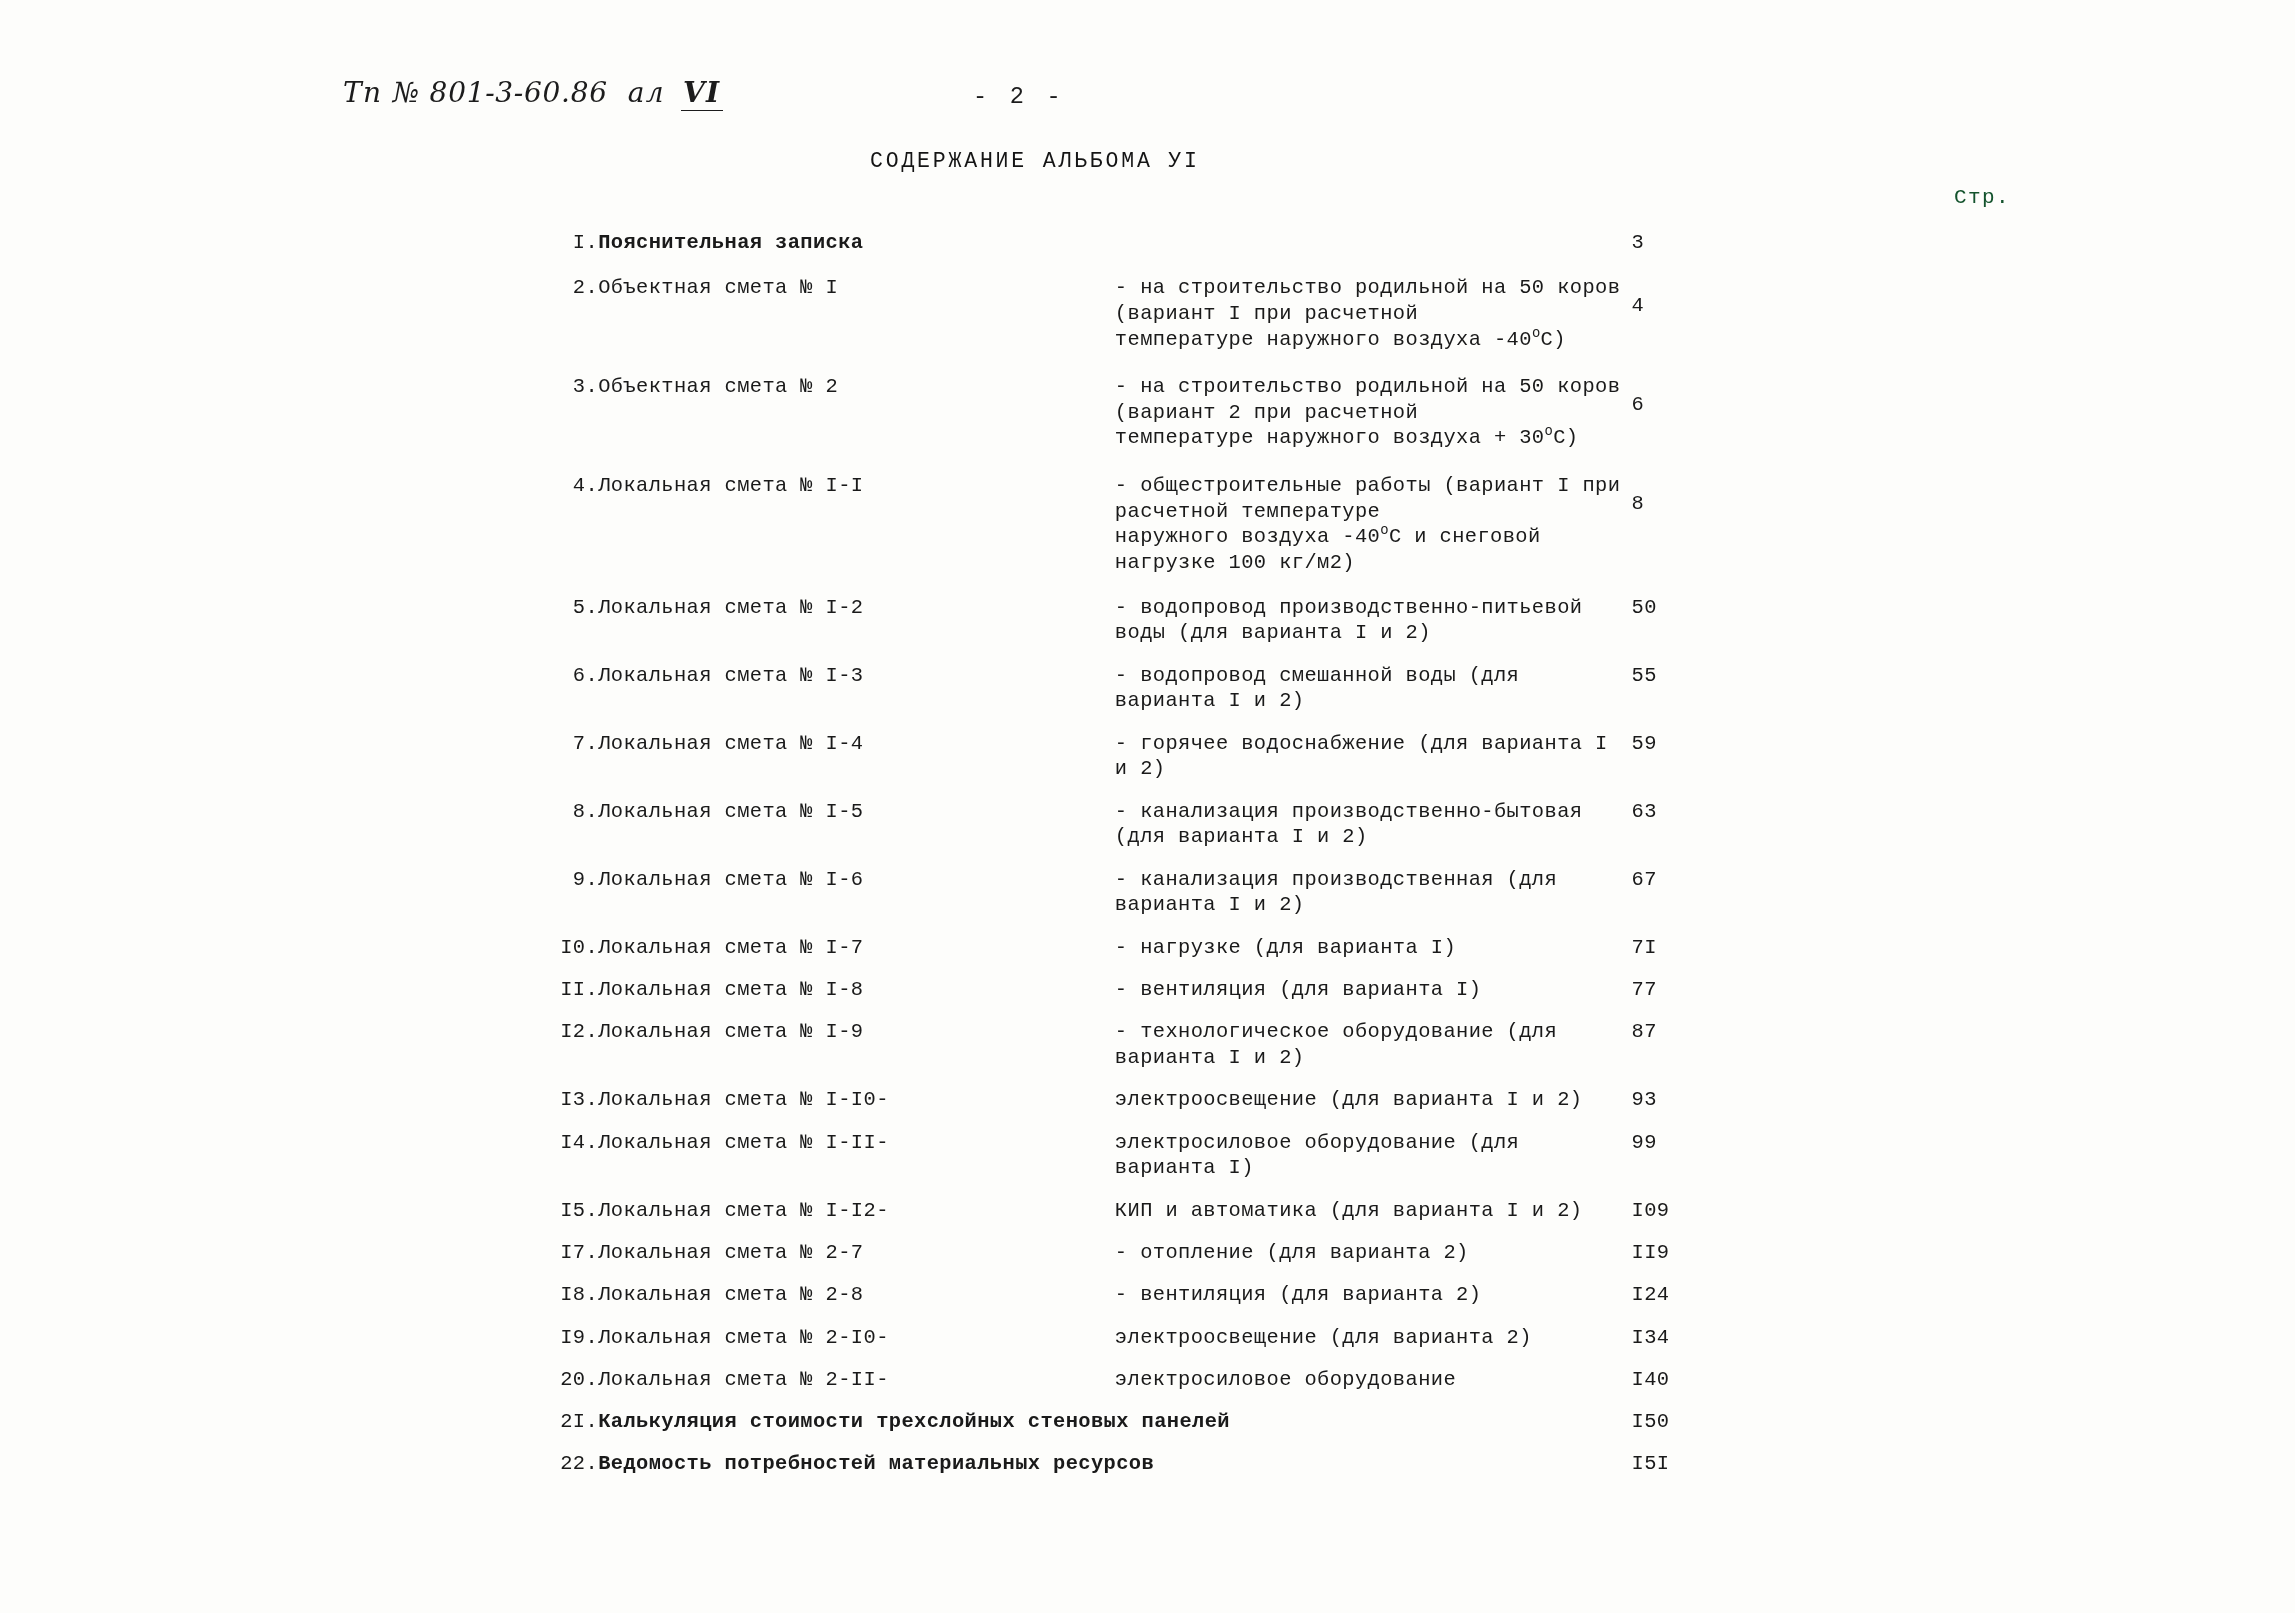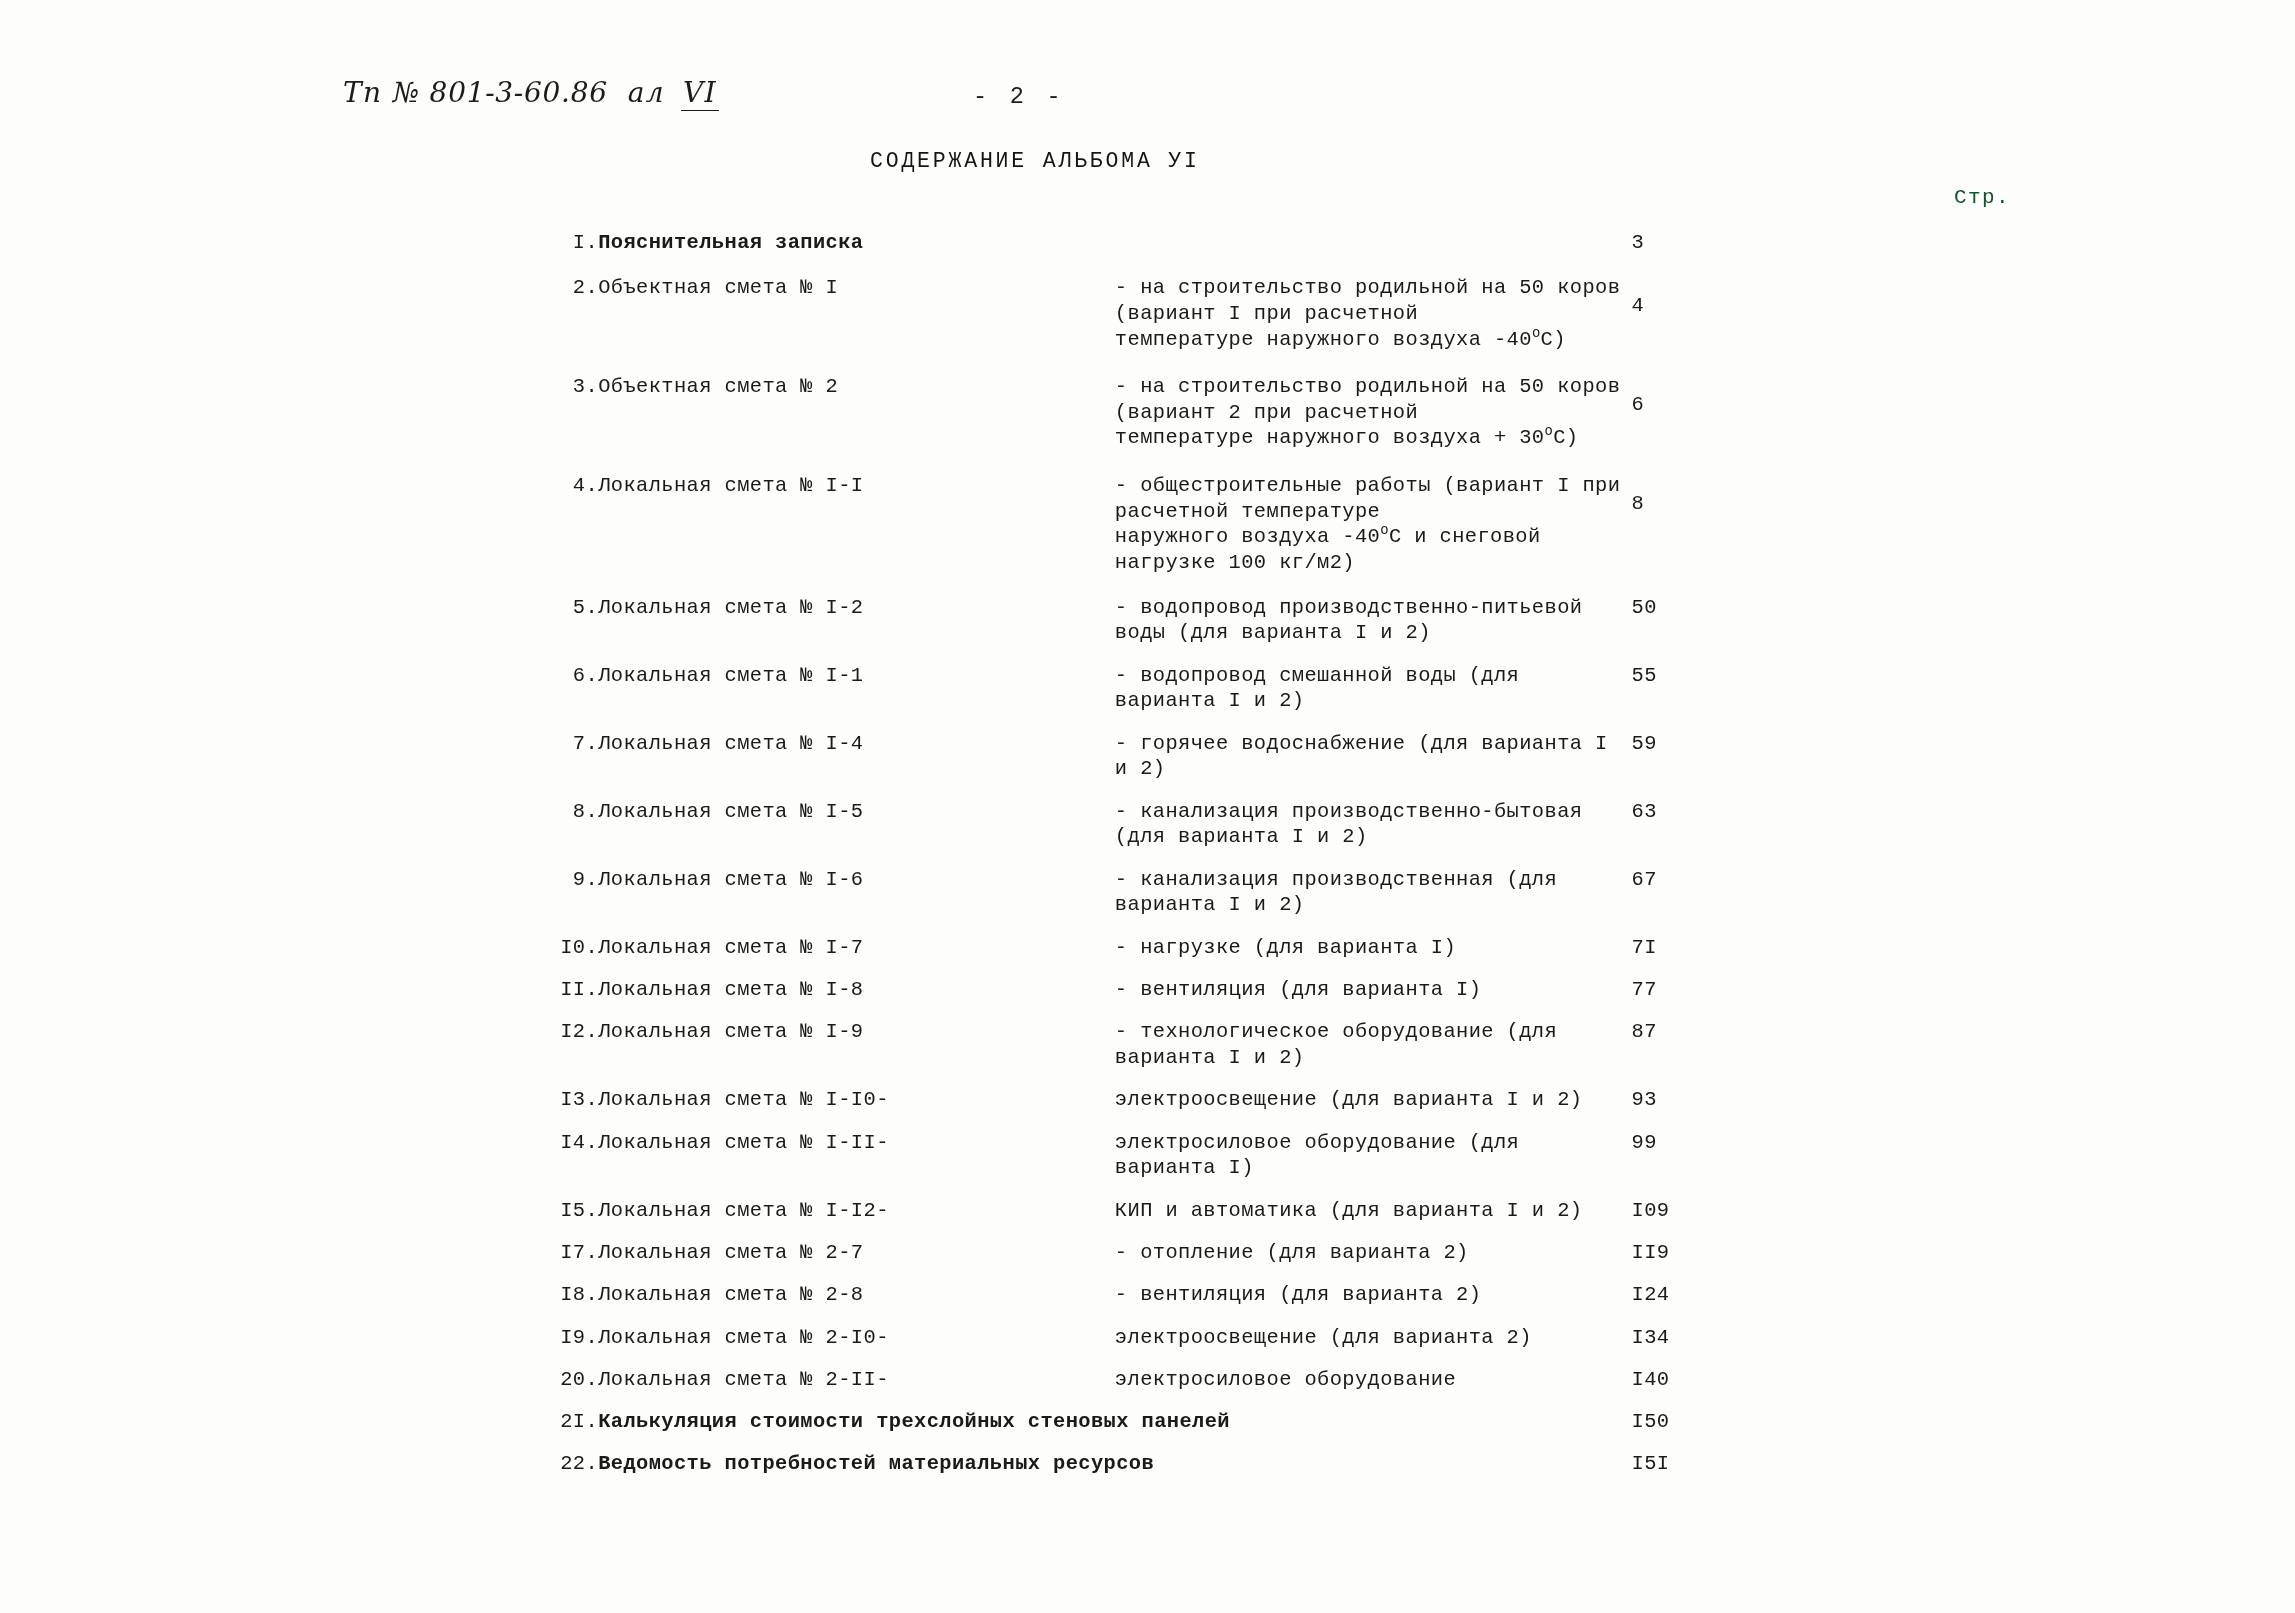--- a/index.html
+++ b/index.html
@@ -40,20 +40,21 @@
   }
   .handwritten .albom {
     font-style: italic;
     margin-left: 9.7px;
   }
   .handwritten .roman {
     font-style: italic;
     border-bottom: 1.4px solid #1c1c1c;
     padding: 0 2.1px 1.4px 2.1px;
     margin-left: 5.5px;
+    font-weight: bold;
   }
   .page-number {
     position: absolute;
     left: 973px;
     top: 83px;
     font-size: 23.6px;
     letter-spacing: 4.2px;
     color: #1c1c1c;
   }
   .doc-title {
@@ -179,21 +180,21 @@
           <td class="pg"><span class="pg-offset-down">8</span></td>
         </tr>
         <tr class="row tight">
           <td class="num">5.</td>
           <td class="name">Локальная смета № I-2</td>
           <td class="desc"><span>- водопровод производственно-питьевой воды (для варианта I и 2)</span></td>
           <td class="pg">50</td>
         </tr>
         <tr class="row tight">
           <td class="num">6.</td>
-          <td class="name">Локальная смета № I-1</td>
+          <td class="name">Локальная смета № I-3</td>
           <td class="desc"><span>- водопровод смешанной воды (для варианта I и 2)</span></td>
           <td class="pg">55</td>
         </tr>
         <tr class="row tight">
           <td class="num">7.</td>
           <td class="name">Локальная смета № I-4</td>
           <td class="desc"><span>- горячее водоснабжение (для варианта I и 2)</span></td>
           <td class="pg">59</td>
         </tr>
         <tr class="row tight">

